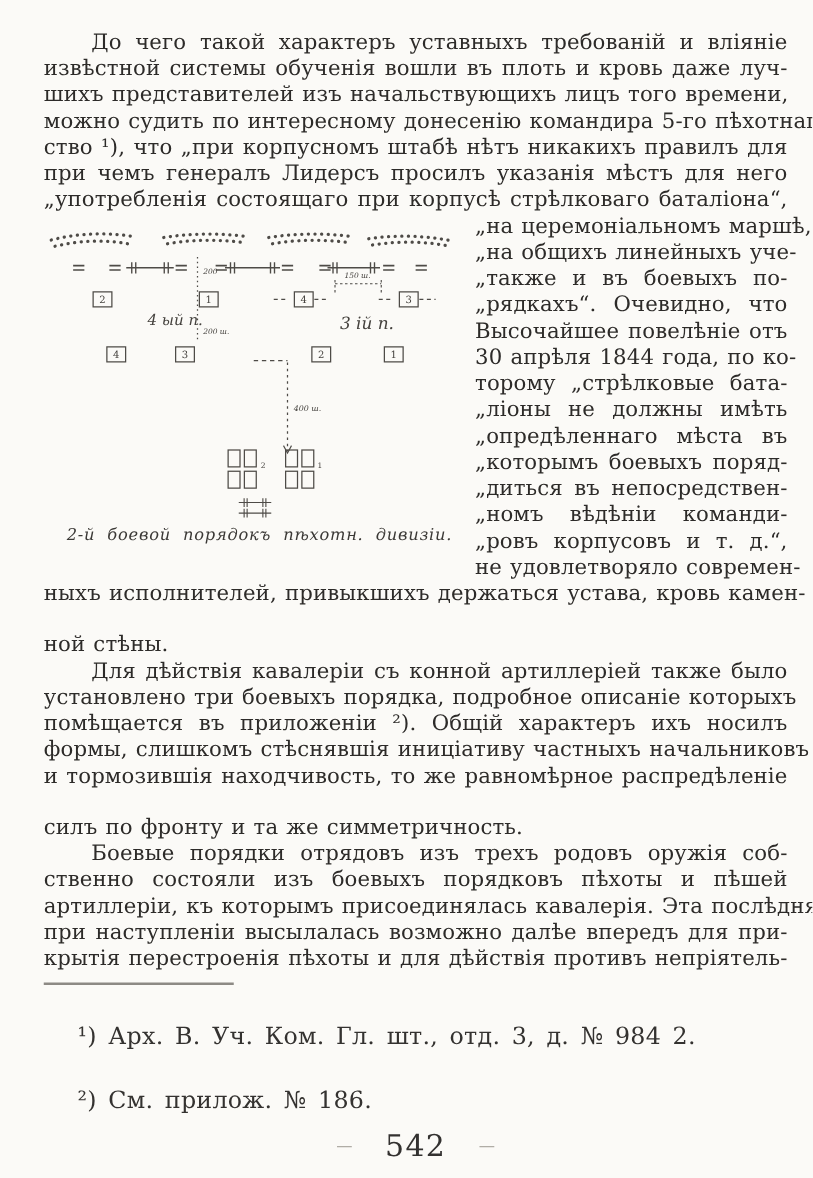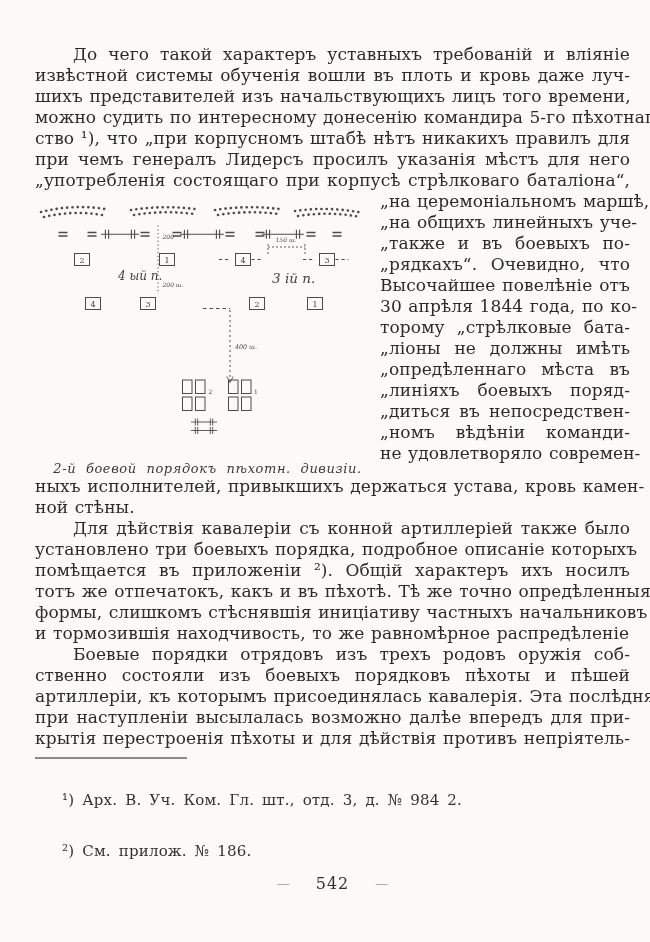--- a/index.html
+++ b/index.html
@@ -1,43 +1,43 @@
 <!DOCTYPE html>
 <html><head>
 <meta charset="utf-8">
 <style>
   html,body{margin:0;padding:0;}
   body{width:650px;height:942px;background:#fbfaf7;}
   .page{
     box-sizing:border-box;width:650px;height:942px;overflow:hidden;
-    padding:44px 20px 0 35px;background:#fbfaf7;
+    padding:24px 20px 0 35px;background:#fbfaf7;
     font-family:"DejaVu Serif","Liberation Serif",serif;color:#2d2b29;
   }
   .para .line{
     font-size:17px;line-height:21px;height:21px;white-space:nowrap;
     text-align:justify;text-align-last:justify;word-spacing:1px;letter-spacing:.1px;
   }
   .p1 .line:first-child,.p2 .line:first-child,.p3 .line:first-child{text-indent:38px;}
-  .pafter .line:last-child,.p2 .line:last-child{text-align-last:left;}
+  .pafter .line:last-child,.p2 .line:last-child{text-align-last:left;margin-top:20px;}
   .mid{display:flex;}
   .fig{flex:0 0 345px;width:345px;margin:0;padding-top:10px;}
   .fig svg{display:block;}
   .col{flex:1;min-width:0;}
   .caption{
-    margin-top:20px;text-align:center;font-style:italic;font-size:13px;
+    margin-top:0;text-align:center;font-style:italic;font-size:13px;
     letter-spacing:.6px;word-spacing:5px;color:#3b3936;
   }
   .footnotes{margin-top:8px;}
   .rule{width:152px;height:2px;background:#8d8a85;margin:6px 0 9px 0;}
   .fn-line{
-    font-size:15px;line-height:17.5px;padding-left:27px;
+    font-size:19px;line-height:17.5px;padding-left:27px;
     word-spacing:3px;letter-spacing:.2px;color:#343230;margin-top:33px;
   }
   .footer{display:flex;justify-content:center;align-items:center;gap:26px;margin-top:14px;}
-  .pnum{font-size:16px;color:#333130;letter-spacing:1px;}
+  .pnum{font-size:24px;color:#333130;letter-spacing:1px;}
   .dash{font-size:13px;color:#a39f99;}
   
   .fg{stroke:#4e4b47;fill:none;}
   .fg-t{fill:#45423e;stroke:none;font-family:"DejaVu Serif","Liberation Serif",serif;}
 </style>
 </head>
 <body>
 
 <div class="page">
 
@@ -175,41 +175,42 @@
 
     <div class="line">„на церемоніальномъ маршѣ,</div>
         <div class="line">„на общихъ линейныхъ уче-</div>
         <div class="line">„также и въ боевыхъ по-</div>
         <div class="line">„рядкахъ“. Очевидно, что</div>
         <div class="line">Высочайшее повелѣніе отъ</div>
         <div class="line">30 апрѣля 1844 года, по ко-</div>
         <div class="line">торому „стрѣлковые бата-</div>
         <div class="line">„ліоны не должны имѣть</div>
         <div class="line">„опредѣленнаго мѣста въ</div>
-        <div class="line">„линіяхъ боевыхъ поряд-</div>
+        <div class="line">„которымъ боевыхъ поряд-</div>
         <div class="line">„диться въ непосредствен-</div>
         <div class="line">„номъ вѣдѣніи команди-</div>
+        <div class="line">„ровъ корпусовъ и т. д.“,</div>
         <div class="line">не удовлетворяло современ-</div>
       </div>
   </div>
 
   <div class="para pafter">
 
   <div class="line">ныхъ исполнителей, привыкшихъ держаться устава, кровь камен-</div>
       <div class="line">ной стѣны.</div>
     </div>
 
   <div class="para p2">
 
   <div class="line">Для дѣйствія кавалеріи съ конной артиллеріей также было</div>
       <div class="line">установлено три боевыхъ порядка, подробное описаніе которыхъ</div>
       <div class="line">помѣщается въ приложеніи ²). Общій характеръ ихъ носилъ</div>
-      <div class="line">тотъ же отпечатокъ, какъ и въ пѣхотѣ. Тѣ же точно опредѣленныя</div>
       <div class="line">формы, слишкомъ стѣснявшія иниціативу частныхъ начальниковъ</div>
       <div class="line">и тормозившія находчивость, то же равномѣрное распредѣленіе</div>
+      <div class="line">силъ по фронту и та же симметричность.</div>
     </div>
 
   <div class="para p3">
 
   <div class="line">Боевые порядки отрядовъ изъ трехъ родовъ оружія соб-</div>
       <div class="line">ственно состояли изъ боевыхъ порядковъ пѣхоты и пѣшей</div>
       <div class="line">артиллеріи, къ которымъ присоединялась кавалерія. Эта послѣдняя</div>
       <div class="line">при наступленіи высылалась возможно далѣе впередъ для при-</div>
       <div class="line">крытія перестроенія пѣхоты и для дѣйствія противъ непріятель-</div>
     </div>

